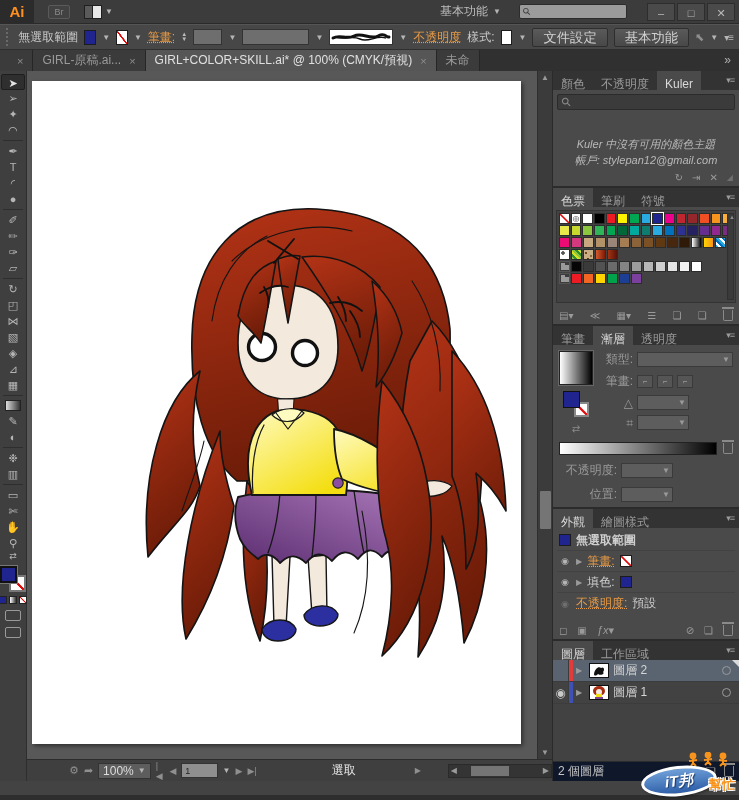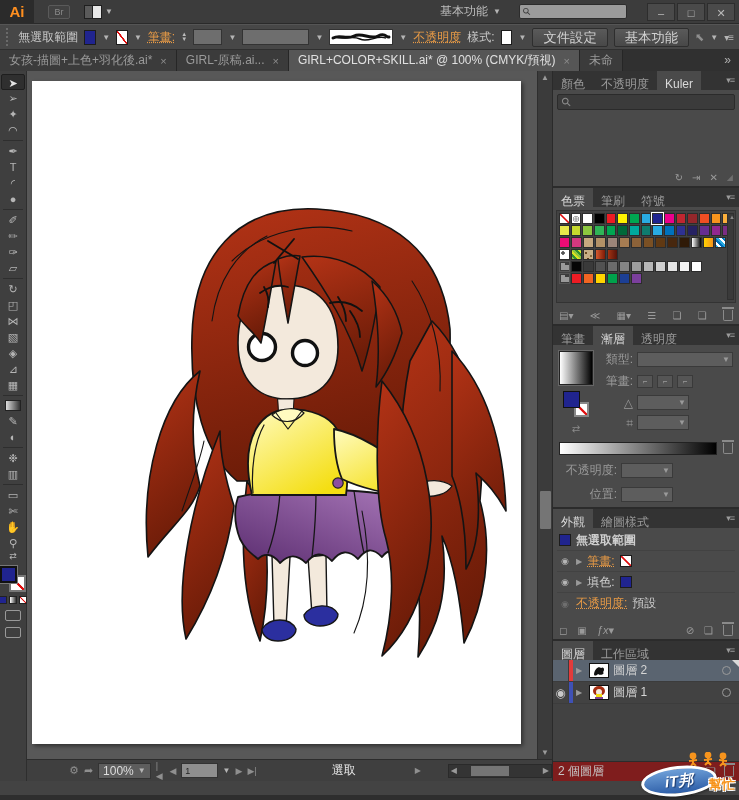--- a/index.html
+++ b/index.html
@@ -142,21 +142,21 @@
 
   
   .layer-row{display:flex;align-items:center;height:22px;border-bottom:1px solid #3c3c3c;position:relative}
   .layer-row.selected{background:#5a6470}
   .layer-eyecol{width:16px;text-align:center;border-right:1px solid #3c3c3c;align-self:stretch;line-height:22px}
   .layer-bar{width:4px;align-self:stretch}
   .layer-thumb{width:20px;height:15px;background:#fff;border:1px solid #111;margin:0 4px;overflow:hidden}
   .layer-name{flex:1;color:#d5d5d5}
   .layer-target{width:9px;height:9px;border:1px solid #9a9a9a;border-radius:50%;margin-right:8px}
   .sel-corner{position:absolute;right:0;top:0;width:0;height:0;border-left:7px solid transparent;border-top:7px solid #d9d9d9}
-  .layers-foot{display:flex;align-items:center;gap:8px;height:20px;padding:0 5px;color:#c5c5c5;background:#7f1d1d;border-top:1px solid #2c2c2c;margin-top:auto}
+  .layers-foot{display:flex;align-items:center;gap:8px;height:20px;padding:0 5px;color:#c5c5c5;background:#0f172a;border-top:1px solid #2c2c2c;margin-top:auto}
 
   
   #watermark{position:absolute;right:2px;bottom:2px;width:96px;height:46px;z-index:20;pointer-events:none}
   .wm-oval{position:absolute;left:0;bottom:2px;width:76px;height:30px;background:linear-gradient(#6fa0d8,#2d5ea8);border:3px solid #fff;border-radius:50%;transform:rotate(-6deg);box-shadow:1px 1px 3px rgba(0,0,0,.4);display:flex;align-items:center;justify-content:center}
   .wm-it{color:#fff;font-weight:bold;font-style:italic;font-size:15px;text-shadow:1px 1px 1px #1d3c70}
   .wm-help{position:absolute;right:2px;bottom:4px;color:#f7941d;font-weight:bold;font-size:13px;text-shadow:-1px -1px 0 #fff,1px -1px 0 #fff,-1px 1px 0 #fff,1px 1px 0 #fff}
   .wm-figs{position:absolute;right:6px;top:0}
 
   .bottom-strip{position:absolute;left:0;bottom:0;width:100%;height:5px;background:#2e2e2e;z-index:5}
 </style>
@@ -219,21 +219,20 @@
     <span class="dd">▼</span>
     <button class="cb-btn">文件設定</button>
     <button class="cb-btn">基本功能</button>
     <span class="st-ic">⬉</span>
     <span class="dd">▼</span>
     <span class="panelmenu" style="margin-left:auto">▾≡</span>
   </div>
 
   <div id="tabbar">
       <div class="doc-tab">
-        <span class="doc-tab-title">女孩-描圖+上色+羽化後.ai*</span>
         <span class="doc-tab-close">×</span>
       </div>
       <div class="doc-tab">
         <span class="doc-tab-title">GIRL-原稿.ai...</span>
         <span class="doc-tab-close">×</span>
       </div>
       <div class="doc-tab active">
         <span class="doc-tab-title">GIRL+COLOR+SKILL.ai* @ 100% (CMYK/預視)</span>
         <span class="doc-tab-close">×</span>
       </div>
@@ -434,20 +433,24 @@
       <div class="pgroup" style="height:117px">
         <div class="ptabs">
           <span class="ptab">顏色</span>
           <span class="ptab">不透明度</span>
           <span class="ptab active">Kuler</span>
           <span class="pmenu">▾≡</span>
         </div>
         <div class="pbody">
           <div class="kuler-search">
             <span class="mag" style="transform:rotate(-45deg)">⚲</span>
+          </div>
+          <div class="kuler-msg">
+            <div>Kuler 中沒有可用的顏色主題</div>
+            <div>帳戶: stylepan12@gmail.com</div>
           </div>
         </div>
         <div class="pfoot">
           <span>↻</span>
           <span>⇥</span>
           <span>✕</span>
           <span class="resize-grip">◢</span>
         </div>
       </div>
 

